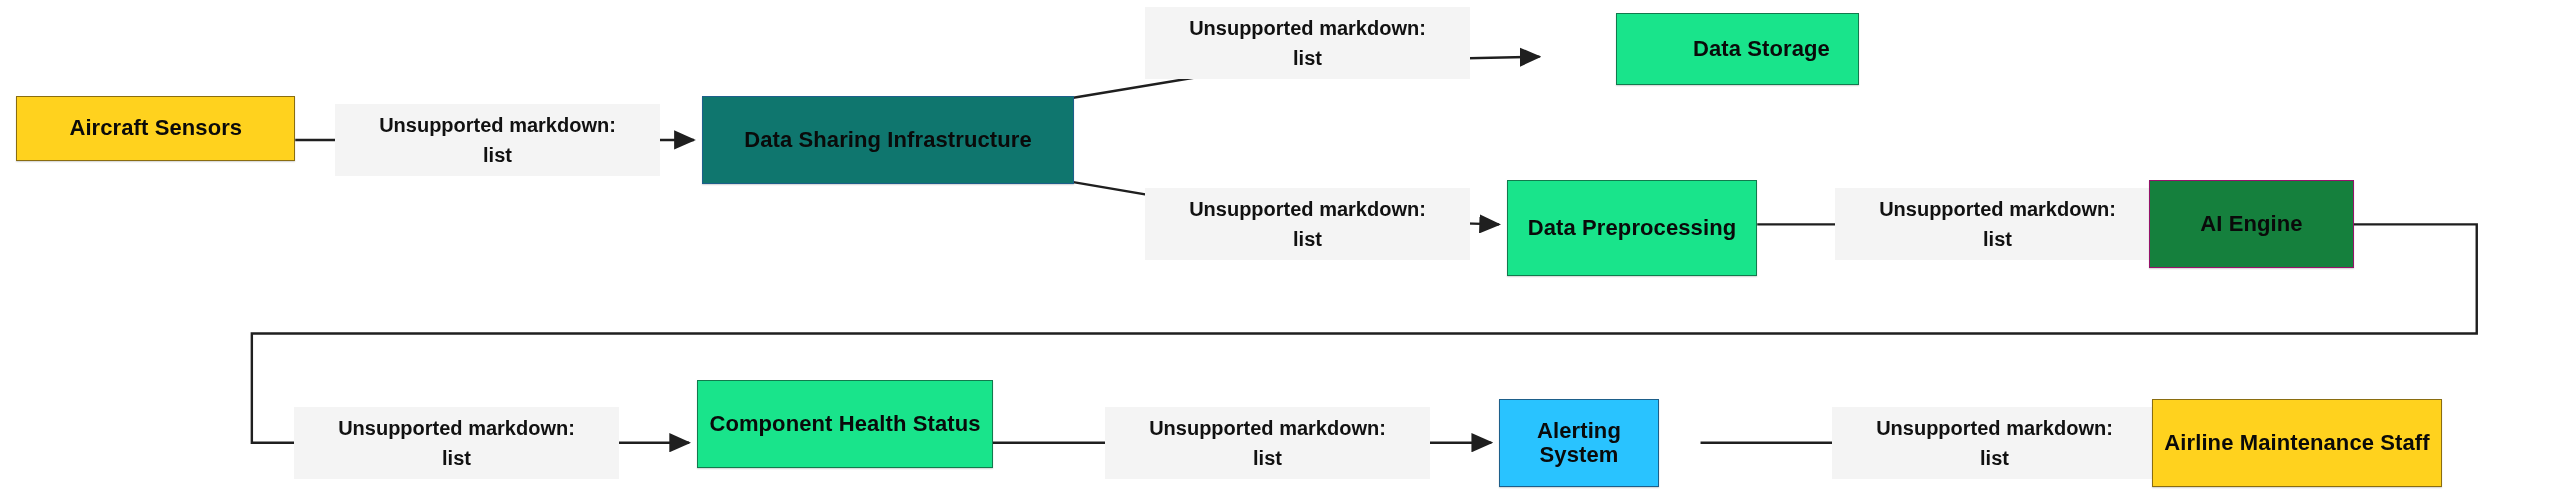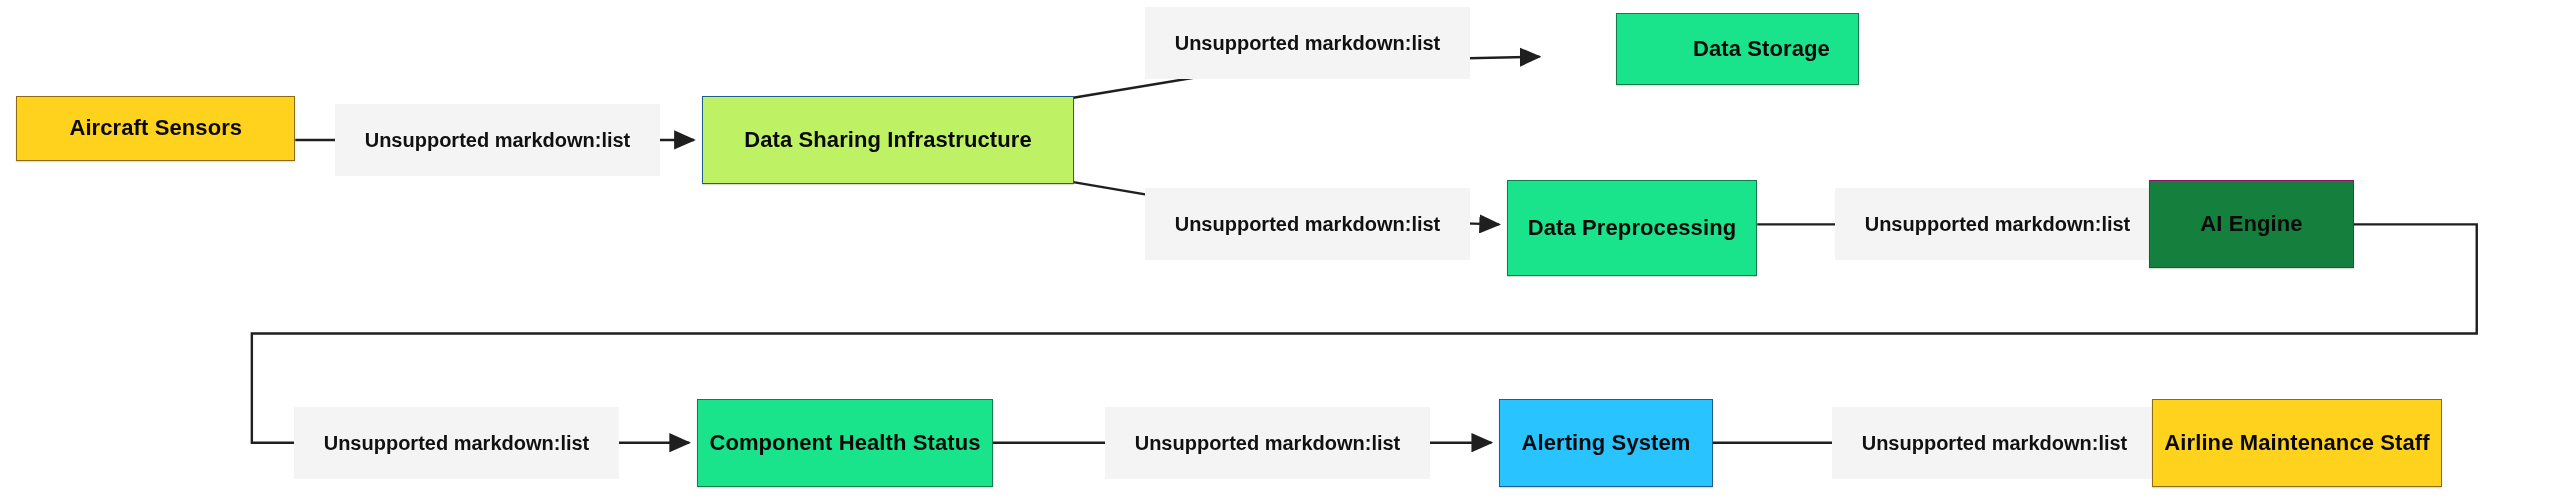--- a/index.html
+++ b/index.html
@@ -36,21 +36,21 @@
     letter-spacing: 0.1px;
     line-height: 1.1;
     box-shadow: 0 0.6px 1.2px rgba(0,0,0,0.18);
   }
   .node .node-label { padding: 0 6px; }
   .edge-label {
     position: absolute;
     box-sizing: border-box;
     background: #f4f4f4;
     display: flex;
-    flex-direction: row;
+    flex-direction: column;
     align-items: center;
     justify-content: center;
     color: #111111;
     font-size: 20px;
     font-weight: 600;
     line-height: 1.52;
     white-space: nowrap;
   }
   .edge-label .l1 { display:block; }
   .edge-label .l2 { display:block; }
@@ -104,36 +104,36 @@
       </div>
       <div class="edge-label" style="left: 1832px; top: 407px; width: 325px; height: 72px; background: rgb(244, 244, 244);">
         <span class="l1">Unsupported markdown:</span>
         <span class="l2">list</span>
       </div>
     </div>
   <div id="node-layer">
       <div class="node" style="left: 16.3px; top: 96px; width: 279px; height: 65px; background: rgb(255, 210, 30); border-color: rgb(138, 109, 16);">
         <span class="node-label">Aircraft Sensors</span>
       </div>
-      <div class="node" style="left: 702px; top: 96px; width: 372px; height: 88px; background: #bef264; border-color: rgb(29, 95, 138);">
+      <div class="node" style="left: 702px; top: 96px; width: 372px; height: 88px; background: #0f766e; border-color: rgb(29, 95, 138);">
         <span class="node-label">Data Sharing Infrastructure</span>
       </div>
       <div class="node" style="left: 1616px; top: 12.7px; width: 243px; height: 72px; background: rgb(25, 228, 139); border-color: rgb(18, 122, 77); padding-left: 48px;">
         <span class="node-label">Data Storage</span>
       </div>
       <div class="node" style="left: 1507px; top: 180px; width: 250px; height: 96px; background: rgb(25, 228, 139); border-color: rgb(18, 122, 77);">
         <span class="node-label">Data Preprocessing</span>
       </div>
       <div class="node" style="left: 2149px; top: 180px; width: 205px; height: 88px; background: #15803d; border-color: rgb(149, 18, 106);">
         <span class="node-label">AI Engine</span>
       </div>
-      <div class="node" style="left: 697px; top: 399px; width: 296px; height: 88px; background: rgb(25, 228, 139); border-color: rgb(18, 122, 77);">
+      <div class="node" style="left: 697px; top: 380px; width: 296px; height: 88px; background: rgb(25, 228, 139); border-color: rgb(18, 122, 77);">
         <span class="node-label">Component Health Status</span>
       </div>
-      <div class="node" style="left: 1499px; top: 399px; width: 214px; height: 88px; background: rgb(41, 195, 255); border-color: rgb(29, 95, 138);">
+      <div class="node" style="left: 1499px; top: 399px; width: 160px; height: 88px; background: rgb(41, 195, 255); border-color: rgb(29, 95, 138);">
         <span class="node-label">Alerting System</span>
       </div>
       <div class="node" style="left: 2152px; top: 399px; width: 290px; height: 88px; background: rgb(255, 210, 30); border-color: rgb(138, 109, 16); text-align: center;">
         <span class="node-label">Airline Maintenance Staff</span>
       </div>
     </div>
 
 </div>
 
 

